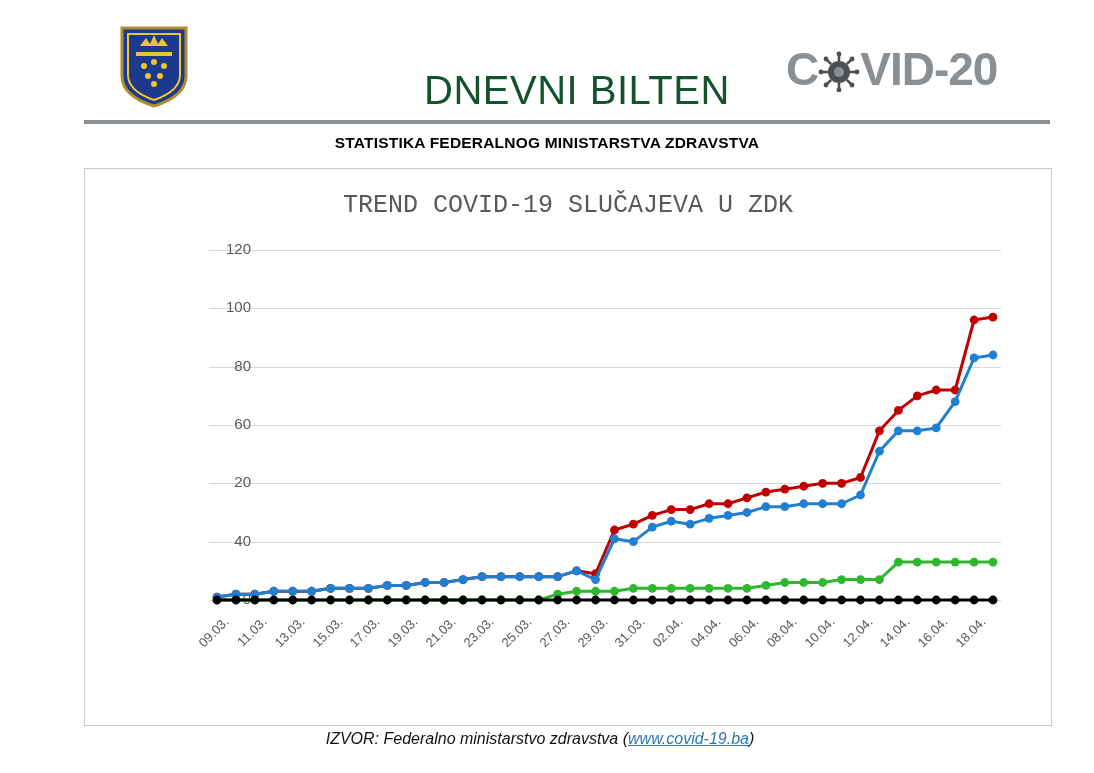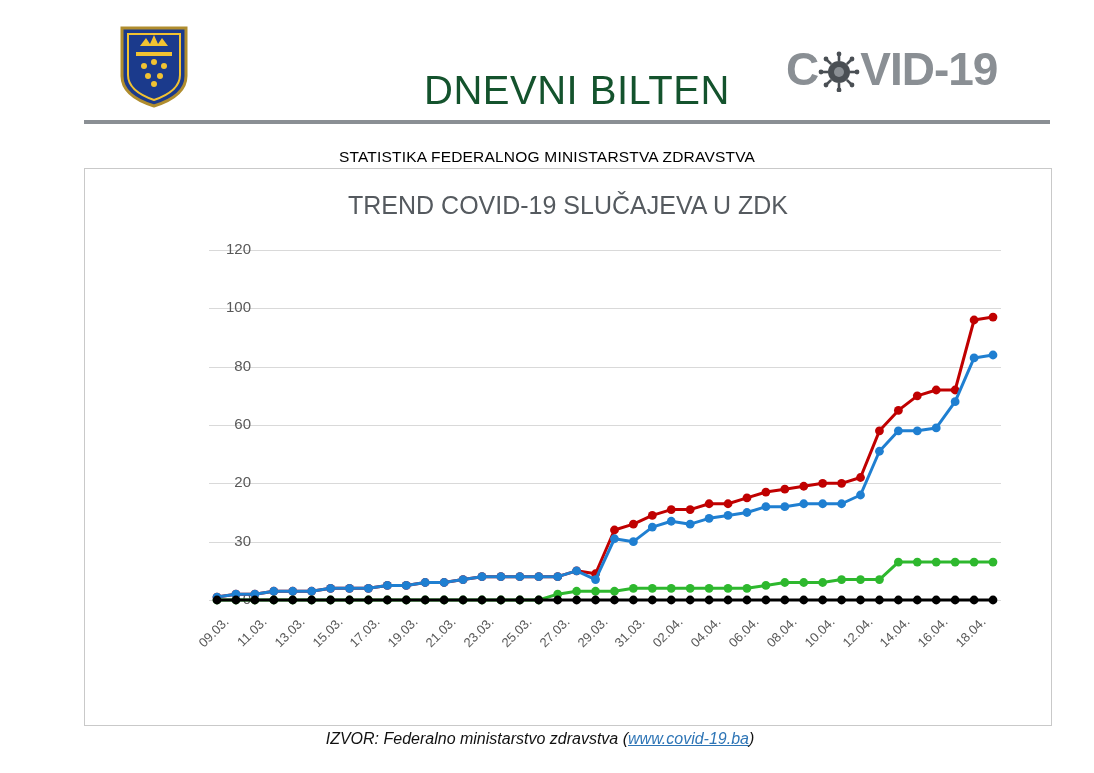--- a/index.html
+++ b/index.html
@@ -36,30 +36,30 @@
   .virus{
     display:inline-block;width:44px;height:44px;position:relative;
     vertical-align:-7px;margin:0 -1px;
   }
   .virus svg{position:absolute;left:0;top:0;}
   .rule{
     position:absolute;left:84px;top:120px;width:966px;height:4px;
     background:#8a8f94;
   }
   .subtitle{
-    position:absolute;left:0;top:148px;width:1094px;text-align:center;
-    font-size:15.5px;font-weight:normal;letter-spacing:.2px;
+    position:absolute;left:0;top:134px;width:1094px;text-align:center;
+    font-size:15.5px;font-weight:bold;letter-spacing:.2px;
   }
   .panel{
     position:absolute;left:84px;top:168px;width:966px;height:556px;
     border:1px solid #c9c9c9;background:#fff;
   }
   .chart-title{
     position:absolute;left:0;top:22px;width:966px;text-align:center;
-    font-size:25px;color:#555a5f;font-weight:normal;
+    font-size:25px;color:#555a5f;font-weight:normal;font-family:Liberation Mono, monospace;
   }
   .plot{
     position:absolute;left:124px;top:81px;width:792px;height:517px;
   }
   .grid-line{
     position:absolute;left:0;width:792px;height:1px;background:#d9d9d9;
   }
   .ytick{
     position:absolute;right:750px;width:60px;text-align:right;
     font-size:15px;color:#595959;
@@ -117,38 +117,38 @@
         <circle cx="22" cy="6" r="2.4"></circle>
             <circle cx="22" cy="42" r="2.4"></circle>
         <circle cx="4" cy="24" r="2.4"></circle>
             <circle cx="40" cy="24" r="2.4"></circle>
         <circle cx="9" cy="11" r="2.4"></circle>
             <circle cx="35" cy="11" r="2.4"></circle>
         <circle cx="9" cy="37" r="2.4"></circle>
             <circle cx="35" cy="37" r="2.4"></circle>
       </g>
       <circle cx="22" cy="24" r="5" fill="#8a8f94"></circle>
-    </svg></span><span class="dash">VID-19</span>
+    </svg></span><span class="dash">VID-20</span>
   </div>
 
   <div class="rule"></div>
 </div>
 
 <div class="subtitle">STATISTIKA FEDERALNOG MINISTARSTVA ZDRAVSTVA</div>
 
 <div class="panel">
   <div class="chart-title">TREND COVID-19 SLUČAJEVA U ZDK</div>
 
   <div class="plot">
 
     <div id="grid">
         <div class="grid-line" style="top: 350px;"></div>
         <div class="ytick" style="top: 340px;">0</div>
         <div class="grid-line" style="top: 291.667px;"></div>
-        <div class="ytick" style="top: 281.667px;">30</div>
+        <div class="ytick" style="top: 281.667px;">40</div>
         <div class="grid-line" style="top: 233.333px;"></div>
         <div class="ytick" style="top: 223.333px;">20</div>
         <div class="grid-line" style="top: 175px;"></div>
         <div class="ytick" style="top: 165px;">60</div>
         <div class="grid-line" style="top: 116.667px;"></div>
         <div class="ytick" style="top: 106.667px;">80</div>
         <div class="grid-line" style="top: 58.3333px;"></div>
         <div class="ytick" style="top: 48.3333px;">100</div>
         <div class="grid-line" style="top: 0px;"></div>
         <div class="ytick" style="top: -10px;">120</div>

